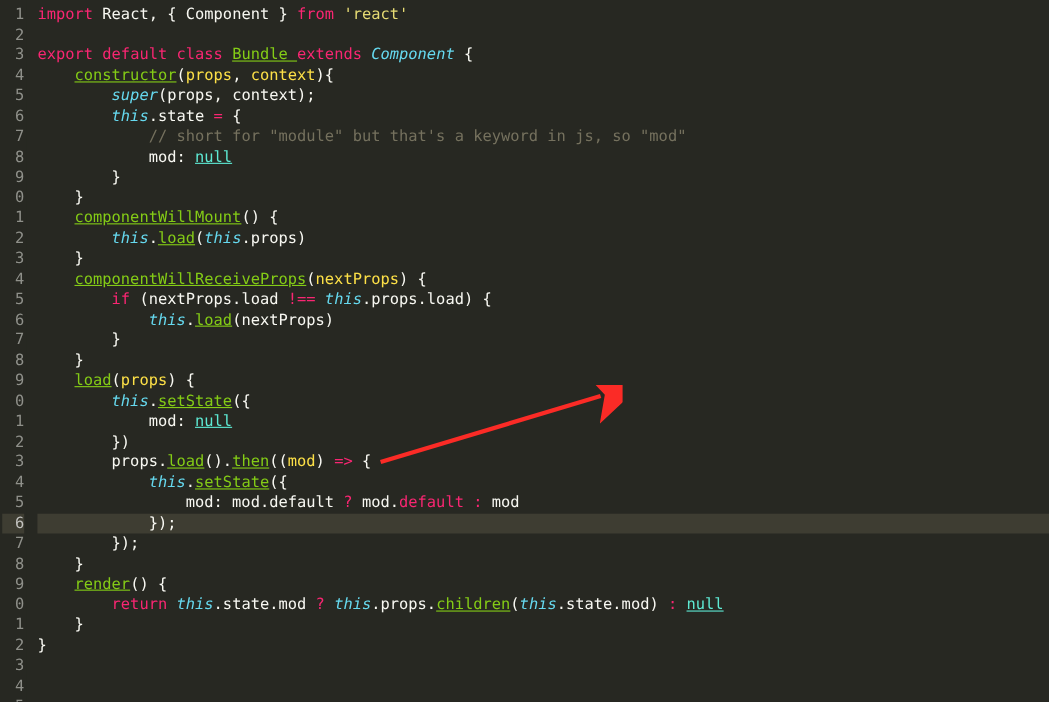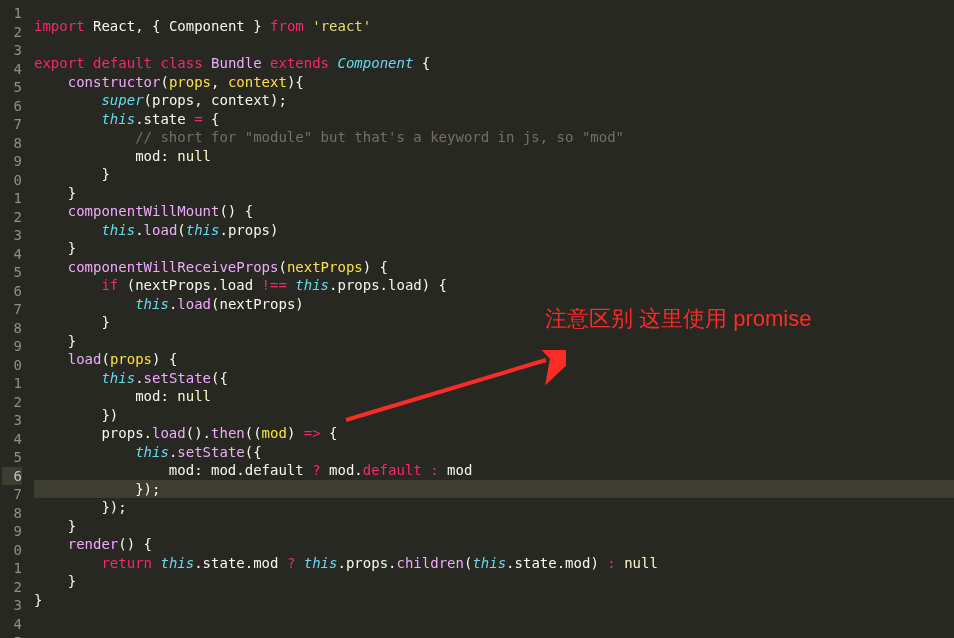--- a/index.html
+++ b/index.html
@@ -1,27 +1,27 @@
 <!DOCTYPE html>
 <html><head>
 <meta charset="utf-8">
 <style>
   html,body{margin:0;padding:0;width:954px;height:638px;overflow:hidden;
     background:#272822;font-family:Menlo,Consolas,"DejaVu Sans Mono",monospace;
     font-size:14px;line-height:18.5px;color:#f8f8f2;}
   .editor{display:flex;width:954px;height:638px;position:relative;}
   .gutter{width:20px;text-align:right;color:#8f908a;padding:4px 2px 0 2px;
     user-select:none;background:#272822;}
-  .code{flex:1;padding:17px 0 0 10px;white-space:pre;position:relative;}
+  .code{flex:1;padding:4px 0 0 10px;white-space:pre;position:relative;}
   .ln{height:18.5px;}
   .c-red{color:#f92672;}         
-  .c-green{color:#f0abfc;}       
+  .c-green{color:#84cc16;text-decoration:underline;}       
   .c-blue{color:#66d9ef;font-style:italic;} 
   .c-yellow{color:#e6db74;}      
-  .c-purple{color:#fef9c3;}      
+  .c-purple{color:#5eead4;text-decoration:underline;}      
   .c-orange{color:#fde047;}      
   .c-gray{color:#75715e;}        
   .c-white{color:#f8f8f2;}       
   .sel{background:#3e3d32;}      
   .gutter .sel-g{background:#3e3d32;color:#c2c2bf;}
   .annot{position:absolute;color:#fb2b26;font-family:"Helvetica Neue",Arial,sans-serif;
     font-size:22px;pointer-events:none;}
   .annot-text{left:545px;top:310px;}
   svg.arrow{position:absolute;left:336px;top:350px;width:230px;height:82px;
     pointer-events:none;}
@@ -61,21 +61,20 @@
       <div class="ln">8</div>
       <div class="ln">9</div>
       <div class="ln">0</div>
       <div class="ln">1</div>
       <div class="ln">2</div>
       <div class="ln">3</div>
       <div class="ln">4</div>
       <div class="ln">5</div>
     </div>
   <div class="code"><div class="ln"><span class="c-red">import </span><span class="c-white">React</span><span class="c-white">, { </span><span class="c-white">Component</span><span class="c-white"> } </span><span class="c-red">from </span><span class="c-yellow">'react'</span></div><div class="ln"> </div><div class="ln"><span class="c-red">export </span><span class="c-red">default </span><span class="c-red">class </span><span class="c-green">Bundle </span><span class="c-red">extends </span><span class="c-blue">Component</span><span class="c-white"> {</span></div><div class="ln"><span class="c-white">    </span><span class="c-green">constructor</span><span class="c-white">(</span><span class="c-orange">props</span><span class="c-white">, </span><span class="c-orange">context</span><span class="c-white">){</span></div><div class="ln"><span class="c-white">        </span><span class="c-blue">super</span><span class="c-white">(props, context);</span></div><div class="ln"><span class="c-white">        </span><span class="c-blue">this</span><span class="c-white">.state </span><span class="c-red">=</span><span class="c-white"> {</span></div><div class="ln"><span class="c-white">            </span><span class="c-gray">// short for "module" but that's a keyword in js, so "mod"</span></div><div class="ln"><span class="c-white">            mod: </span><span class="c-purple">null</span></div><div class="ln"><span class="c-white">        }</span></div><div class="ln"><span class="c-white">    }</span></div><div class="ln"><span class="c-white">    </span><span class="c-green">componentWillMount</span><span class="c-white">() {</span></div><div class="ln"><span class="c-white">        </span><span class="c-blue">this</span><span class="c-white">.</span><span class="c-green">load</span><span class="c-white">(</span><span class="c-blue">this</span><span class="c-white">.props)</span></div><div class="ln"><span class="c-white">    }</span></div><div class="ln"><span class="c-white">    </span><span class="c-green">componentWillReceiveProps</span><span class="c-white">(</span><span class="c-orange">nextProps</span><span class="c-white">) {</span></div><div class="ln"><span class="c-white">        </span><span class="c-red">if</span><span class="c-white"> (nextProps.load </span><span class="c-red">!==</span><span class="c-white"> </span><span class="c-blue">this</span><span class="c-white">.props.load) {</span></div><div class="ln"><span class="c-white">            </span><span class="c-blue">this</span><span class="c-white">.</span><span class="c-green">load</span><span class="c-white">(nextProps)</span></div><div class="ln"><span class="c-white">        }</span></div><div class="ln"><span class="c-white">    }</span></div><div class="ln"><span class="c-white">    </span><span class="c-green">load</span><span class="c-white">(</span><span class="c-orange">props</span><span class="c-white">) {</span></div><div class="ln"><span class="c-white">        </span><span class="c-blue">this</span><span class="c-white">.</span><span class="c-green">setState</span><span class="c-white">({</span></div><div class="ln"><span class="c-white">            mod: </span><span class="c-purple">null</span></div><div class="ln"><span class="c-white">        })</span></div><div class="ln"><span class="c-white">        props.</span><span class="c-green">load</span><span class="c-white">().</span><span class="c-green">then</span><span class="c-white">((</span><span class="c-orange">mod</span><span class="c-white">) </span><span class="c-red">=&gt;</span><span class="c-white"> {</span></div><div class="ln"><span class="c-white">            </span><span class="c-blue">this</span><span class="c-white">.</span><span class="c-green">setState</span><span class="c-white">({</span></div><div class="ln"><span class="c-white">                mod: mod.default </span><span class="c-red">?</span><span class="c-white"> mod.</span><span class="c-red">default</span><span class="c-white"> </span><span class="c-red">:</span><span class="c-white"> mod</span></div><div class="ln sel"><span class="c-white">            });</span></div><div class="ln"><span class="c-white">        });</span></div><div class="ln"><span class="c-white">    }</span></div><div class="ln"><span class="c-white">    </span><span class="c-green">render</span><span class="c-white">() {</span></div><div class="ln"><span class="c-white">        </span><span class="c-red">return</span><span class="c-white"> </span><span class="c-blue">this</span><span class="c-white">.state.mod </span><span class="c-red">?</span><span class="c-white"> </span><span class="c-blue">this</span><span class="c-white">.props.</span><span class="c-green">children</span><span class="c-white">(</span><span class="c-blue">this</span><span class="c-white">.state.mod) </span><span class="c-red">:</span><span class="c-white"> </span><span class="c-purple">null</span></div><div class="ln"><span class="c-white">    }</span></div><div class="ln"><span class="c-white">}</span></div><div class="ln"> </div><div class="ln"> </div><div class="ln"> </div></div>
-  <div class="annot annot-text">注意区别 这里使用 promise</div>
   <svg class="arrow" viewBox="0 0 230 82">
     <defs>
       <marker id="ah" markerWidth="12" markerHeight="12" refX="2" refY="6" orient="auto">
         <path d="M0,0 L12,6 L0,12 L3,6 Z" fill="#fb2b26"></path>
       </marker>
     </defs>
     <line x1="10" y1="70" x2="210" y2="10" stroke="#fb2b26" stroke-width="4" marker-end="url(#ah)"></line>
   </svg>
 </div>
 

